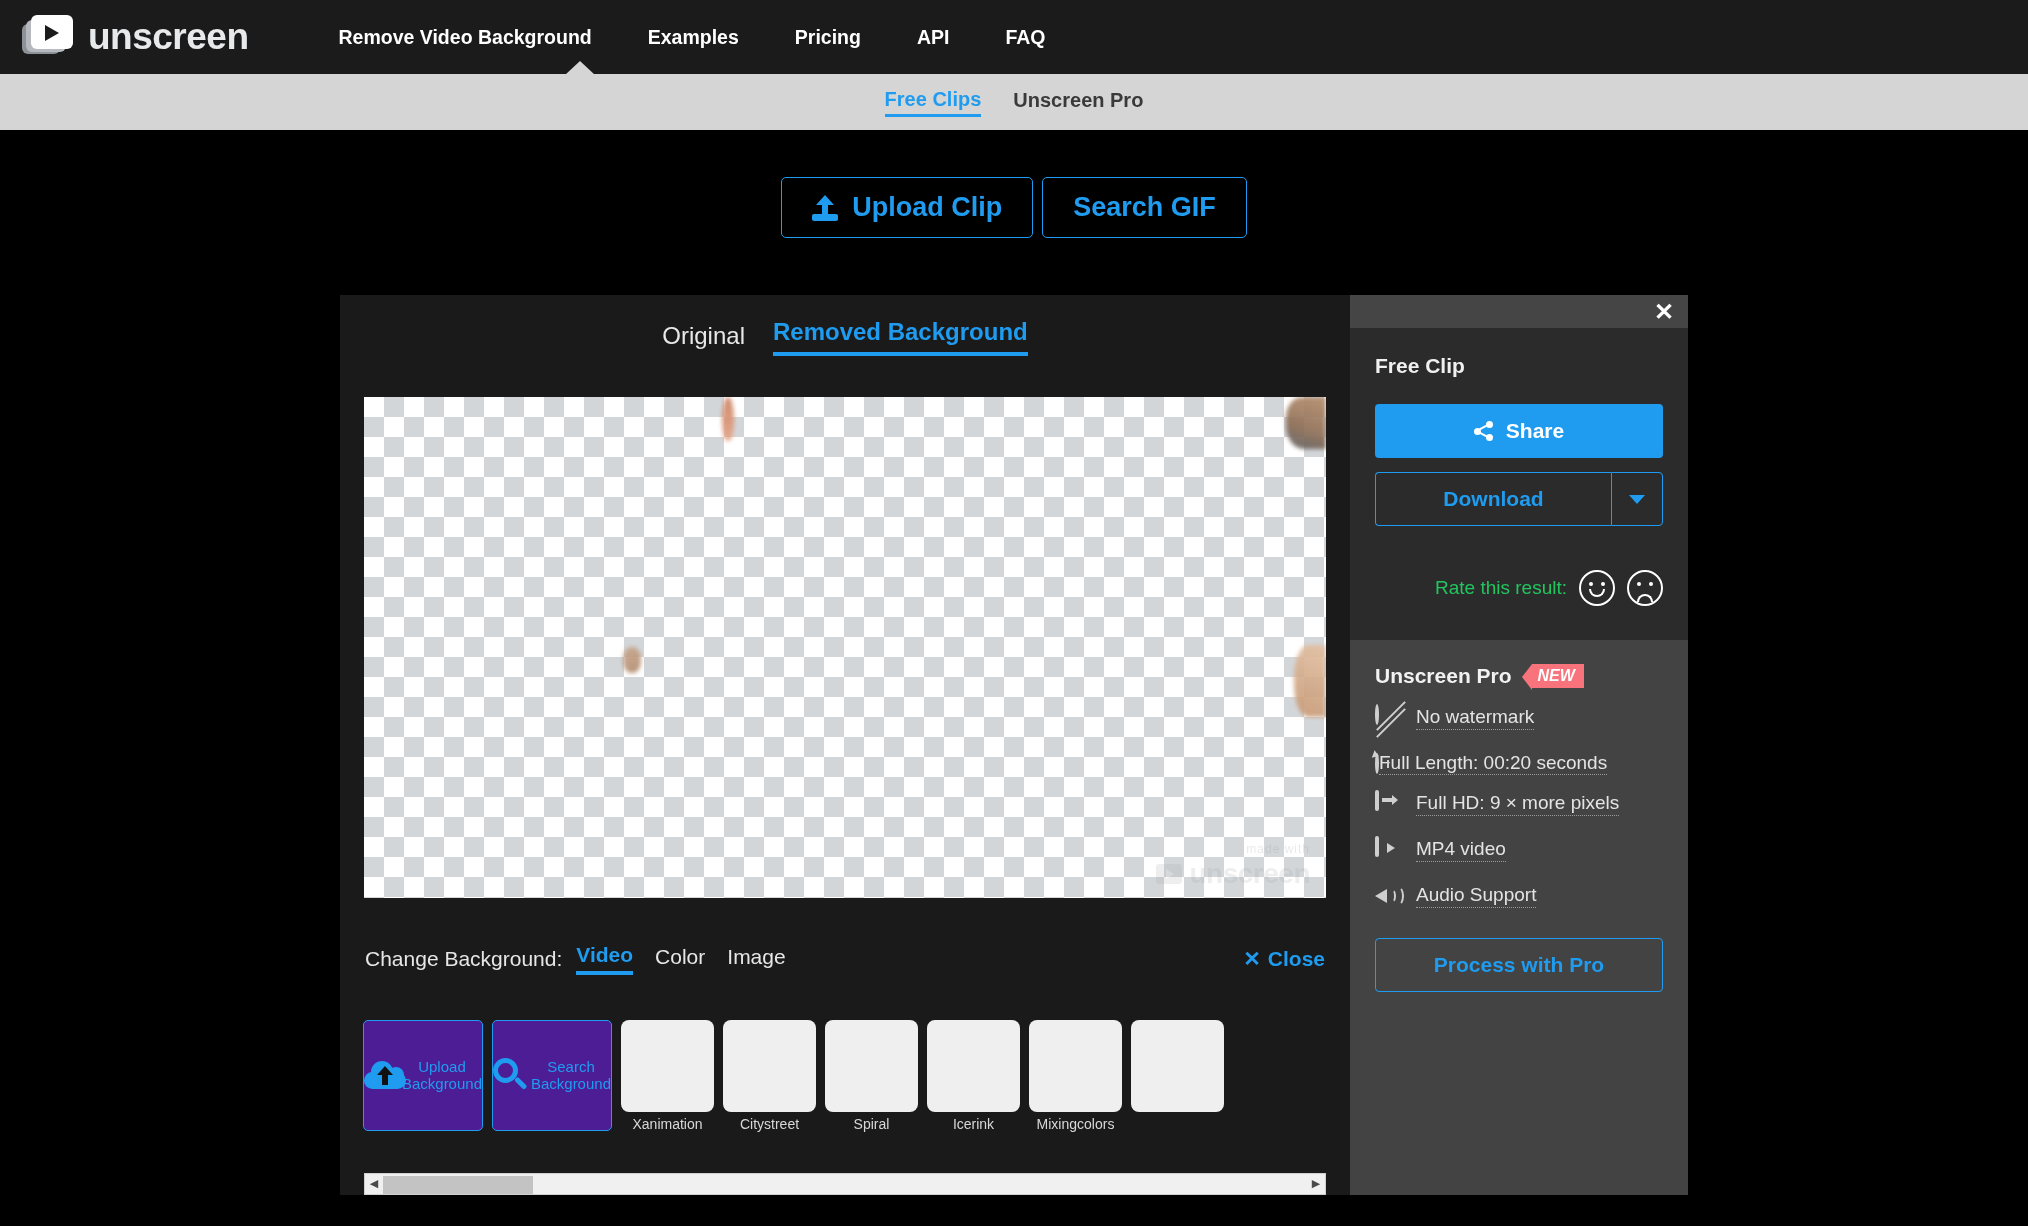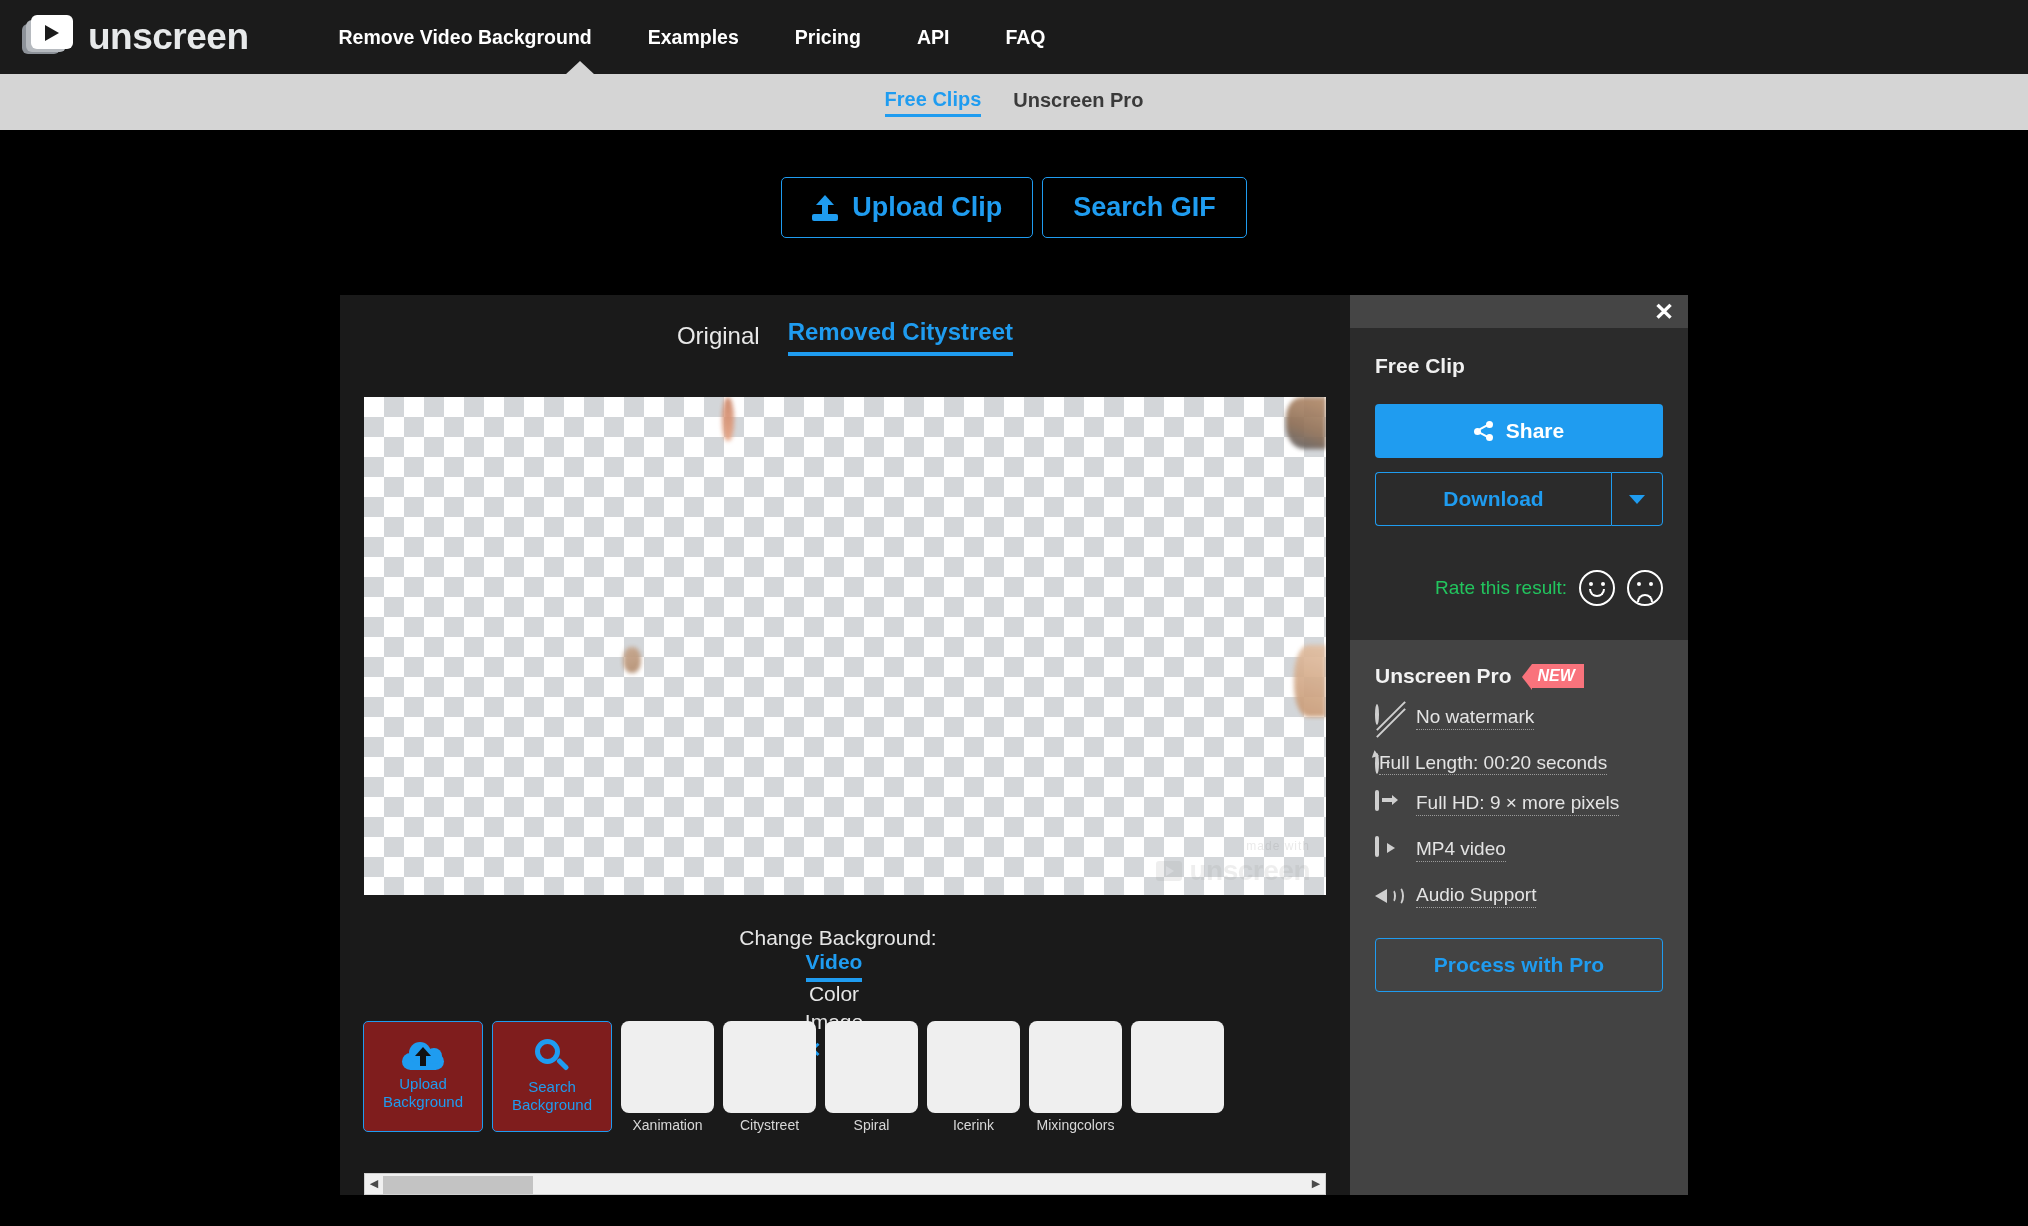--- a/index.html
+++ b/index.html
@@ -170,21 +170,21 @@
   .wm-ico { width: 26px; height: 20px; border-radius: 3px; background: #9a9a9a; position: relative; }
   .wm-ico::after {
     content:""; position:absolute; left:10px; top:5px; width:0;height:0;
     border-left:8px solid #e8e8e8; border-top:5px solid transparent; border-bottom:5px solid transparent;
   }
   .wm-text { font-size: 28px; font-weight: 700; color: #9a9a9a; letter-spacing: -0.5px; }
 
   
   .cbg-row {
     display: flex; align-items: center;
-    height: 64px; padding: 0 2px; flex-direction: column;
+    height: 64px; padding: 0 2px;
   }
   .cbg-label { font-size: 21px; color: #e6e6e6; margin-right: 14px; }
   .cbg-tab {
     font-size: 21px; color: #e6e6e6; margin-right: 22px;
     cursor: pointer; padding-bottom: 4px;
   }
   .cbg-tab.active { color: #1f9cf0; font-weight: 700; border-bottom: 4px solid #1f9cf0; }
   .cbg-spacer { flex: 1 1 auto; }
   .close-link {
     color: #1f9cf0; font-size: 21px; font-weight: 700;
@@ -192,22 +192,22 @@
   }
 
   
   .thumbs {
     display: flex; gap: 9px; align-items: flex-start;
     overflow: hidden; height: 125px;
   }
   .thumb-btn {
     width: 120px; height: 111px; flex: 0 0 120px;
     border: 1px solid #1f9cf0; border-radius: 5px;
-    background: #7f1d1d; color: #1f9cf0;
-    display: flex; flex-direction: column;
+    background: #4c1d95; color: #1f9cf0;
+    display: flex; flex-direction: row;
     align-items: center; justify-content: center; gap: 5px;
     cursor: pointer; font-size: 15px; line-height: 1.15; text-align: center;
   }
   .cloud-ico { position: relative; width: 42px; height: 28px; }
   .cloud-ico .c1 { position: absolute; left:0; bottom:0; width: 42px; height: 17px; background:#1f9cf0; border-radius: 9px;}
   .cloud-ico .c2 { position: absolute; left:7px; top:0; width: 22px; height: 22px; background:#1f9cf0; border-radius: 50%;}
   .cloud-ico .c3 { position: absolute; left:24px; top:6px; width: 16px; height: 16px; background:#1f9cf0; border-radius: 50%;}
   .cloud-ico .ar { position:absolute; left:18px; top:9px; width:6px; height:15px; background:#111111;}
   .cloud-ico .arh { position:absolute; left:13px; top:5px; width:0;height:0;
      border-left:8px solid transparent;border-right:8px solid transparent;border-bottom:9px solid #111111;}
@@ -396,21 +396,21 @@
   </button>
   <button class="act-btn">Search GIF</button>
 </div>
 
 <div class="card">
 
   <div class="card-left">
 
     <div class="view-tabs">
       <div class="view-tab">Original</div>
-      <div class="view-tab active">Removed Citystreet</div>
+      <div class="view-tab active">Removed Background</div>
     </div>
 
     <div class="preview">
       <div class="frag frag-a"></div>
       <div class="frag frag-b"></div>
       <div class="frag frag-c"></div>
       <div class="frag frag-d"></div>
       <div class="watermark">
         <span class="wm-sub">made with</span>
         <span class="wm-ico"></span>

